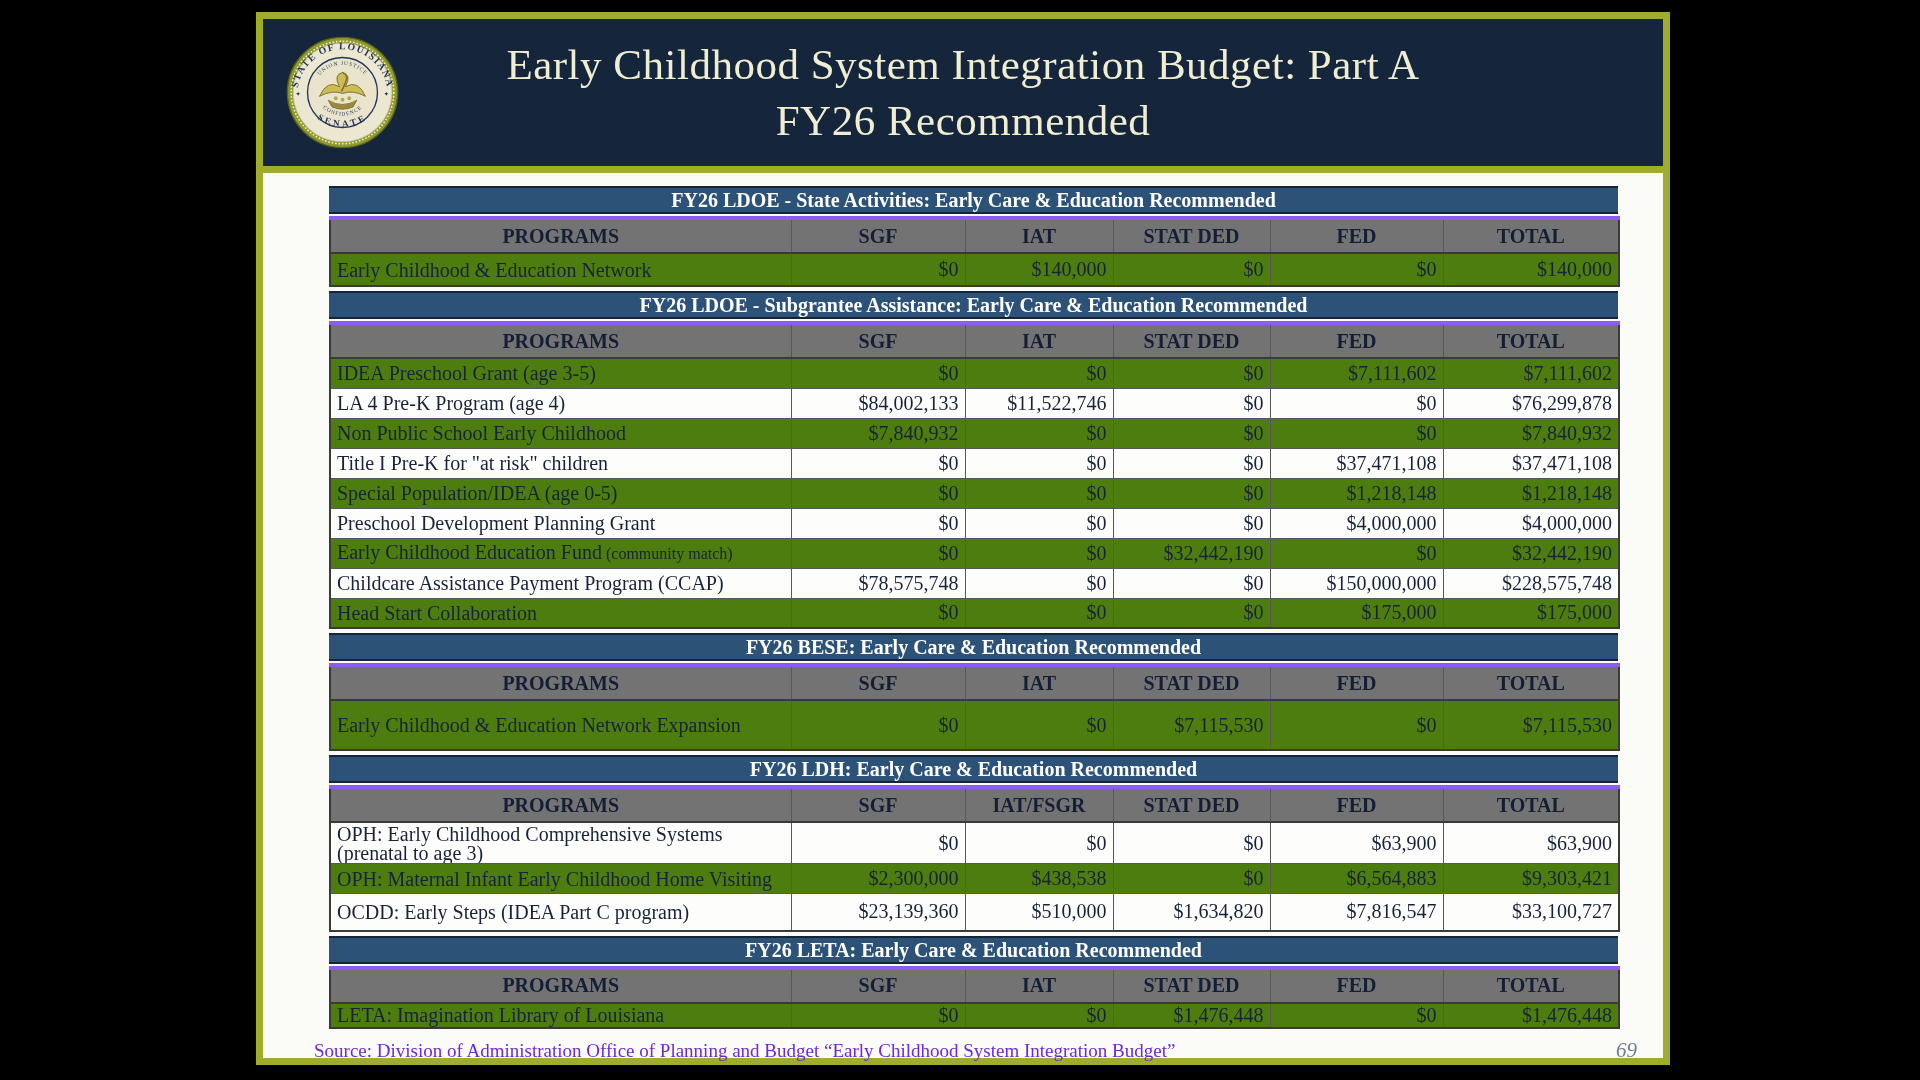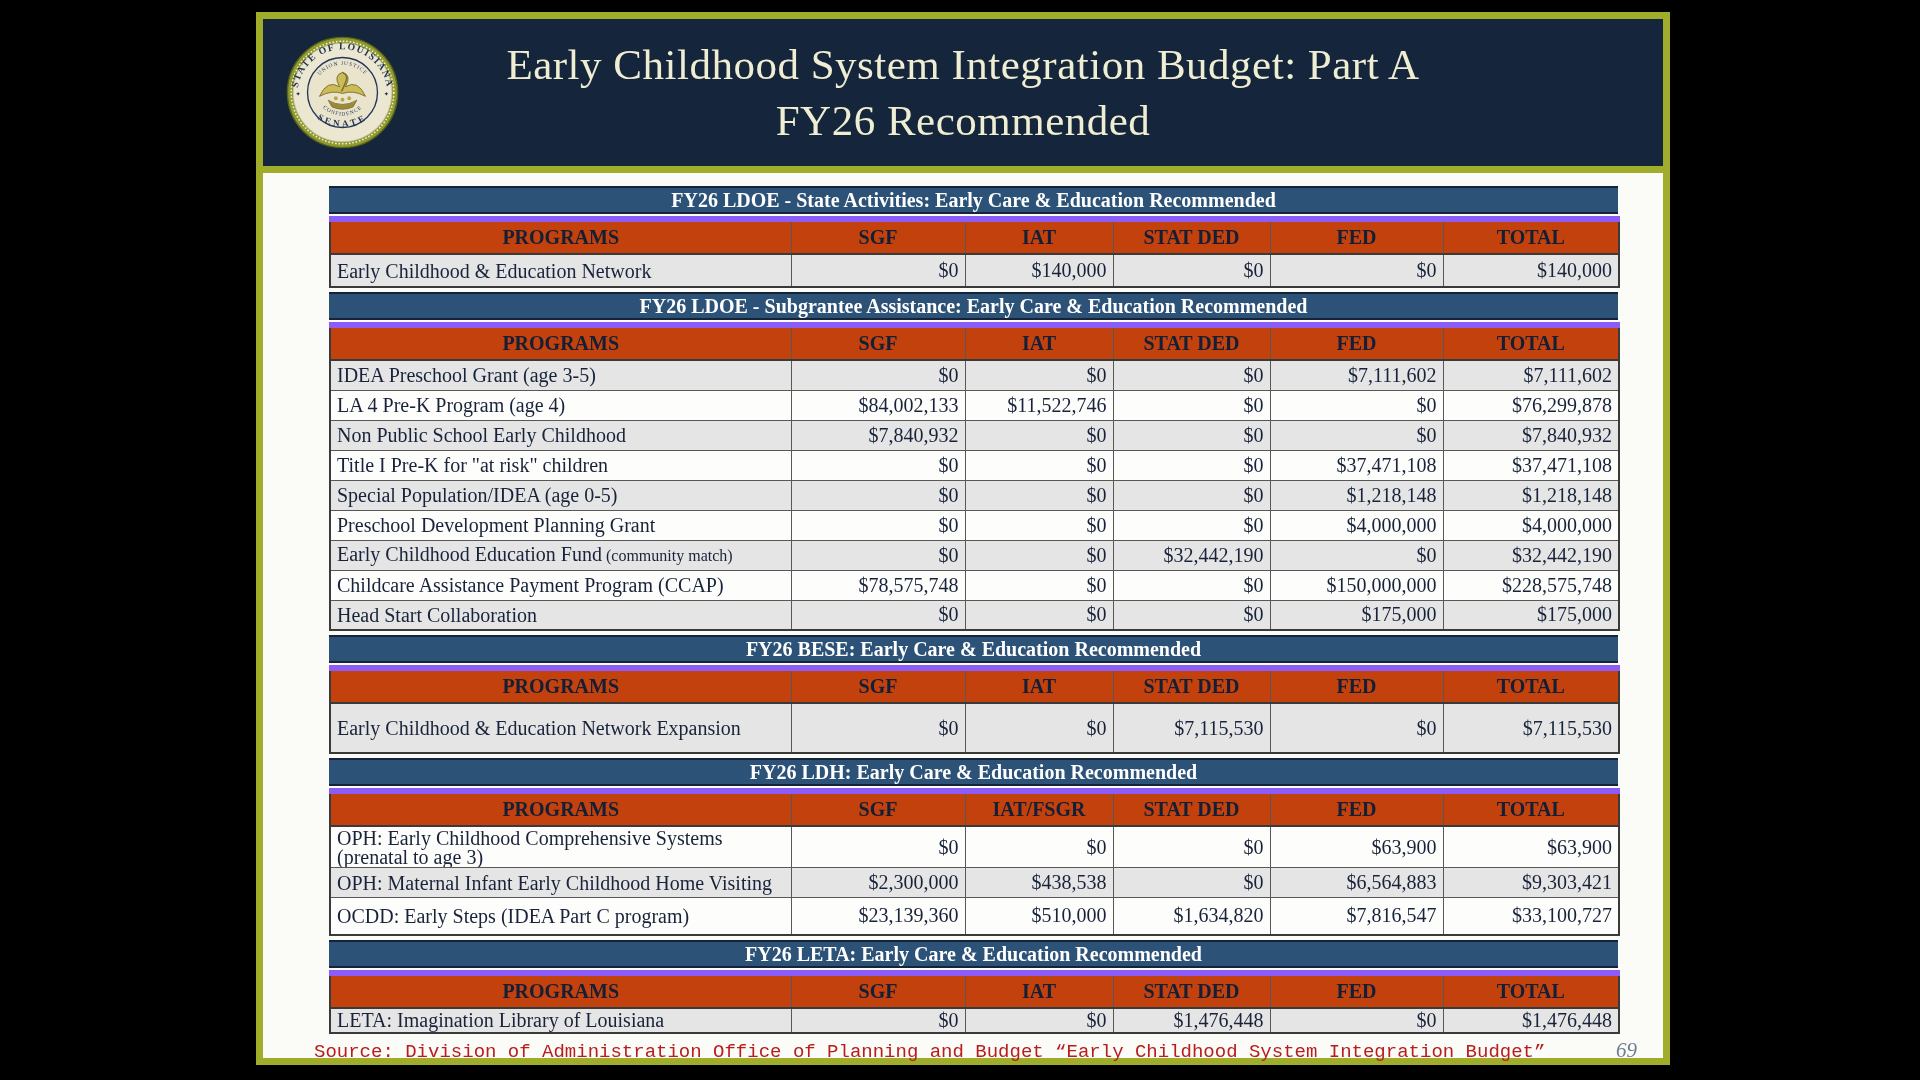--- a/index.html
+++ b/index.html
@@ -24,37 +24,37 @@
                background:#2d5277;color:#ffffff;font-weight:bold;font-size:20px;
                text-align:center;border-top:2px solid #16243a;border-bottom:2px solid #16243a;
                margin-top:4px;margin-bottom:2px;}
   .tables > .section-bar:first-child{margin-top:0;}
 
   table.budget{border-collapse:collapse;table-layout:fixed;width:1289px;
                border:2px solid #3a3a3a;background:#fdfdfc;}
   table.budget th,table.budget td{border:1px solid #585858;font-size:20px;color:#18233a;
                padding:0 6px;box-sizing:border-box;overflow:hidden;}
   table.budget thead th{height:35px;font-weight:bold;text-align:center;color:#141f36;
-               border-top:6px solid #8b5cf6;border-bottom:2px solid #3a3a3a;background:#c2410c;}
+               border-top:4px solid #8b5cf6;border-bottom:2px solid #3a3a3a;background:#737373;}
   table.budget tbody td{height:30px;}
-  table.budget tbody tr.shaded{background:#e5e5e5;}
+  table.budget tbody tr.shaded{background:#4d7c0f;}
   td.program{text-align:left;color:#1b1b1b;}
   td.amount{text-align:right;padding-right:9px;color:#1b1b1b;}
   .note-small{font-size:16px;text-align:center;}
   .prog-line2{line-height:20px;margin-top:-2px;}
   td.program .prog-line1{line-height:22px;}
   table.sec1 tbody td{height:33px;}
   table.sec3 tbody td{height:50px;}
   table.sec4 tbody tr:last-child td{height:37px;}
   table.sec5 tbody td{height:20px;}
 
   
   .footer{position:absolute;left:51px;right:26px;bottom:8px;
           display:flex;justify-content:space-between;align-items:baseline;}
-  .source{font-size:19px;color:#b91c1c;font-family:Liberation Mono, monospace;}
+  .source{font-size:19px;color:#6d28d9;}
   .page-num{font-size:21px;font-style:italic;color:#6e7e8e;}
 </style>
 </head>
 <body>
 
 <div class="slide">
 
   <div class="title-bar">
     <svg class="seal" viewBox="0 0 120 120" xmlns="http://www.w3.org/2000/svg" aria-hidden="true">
       <circle cx="60" cy="60" r="57.5" fill="#8f9b2f" stroke="#59621a" stroke-width="1.5"></circle>

